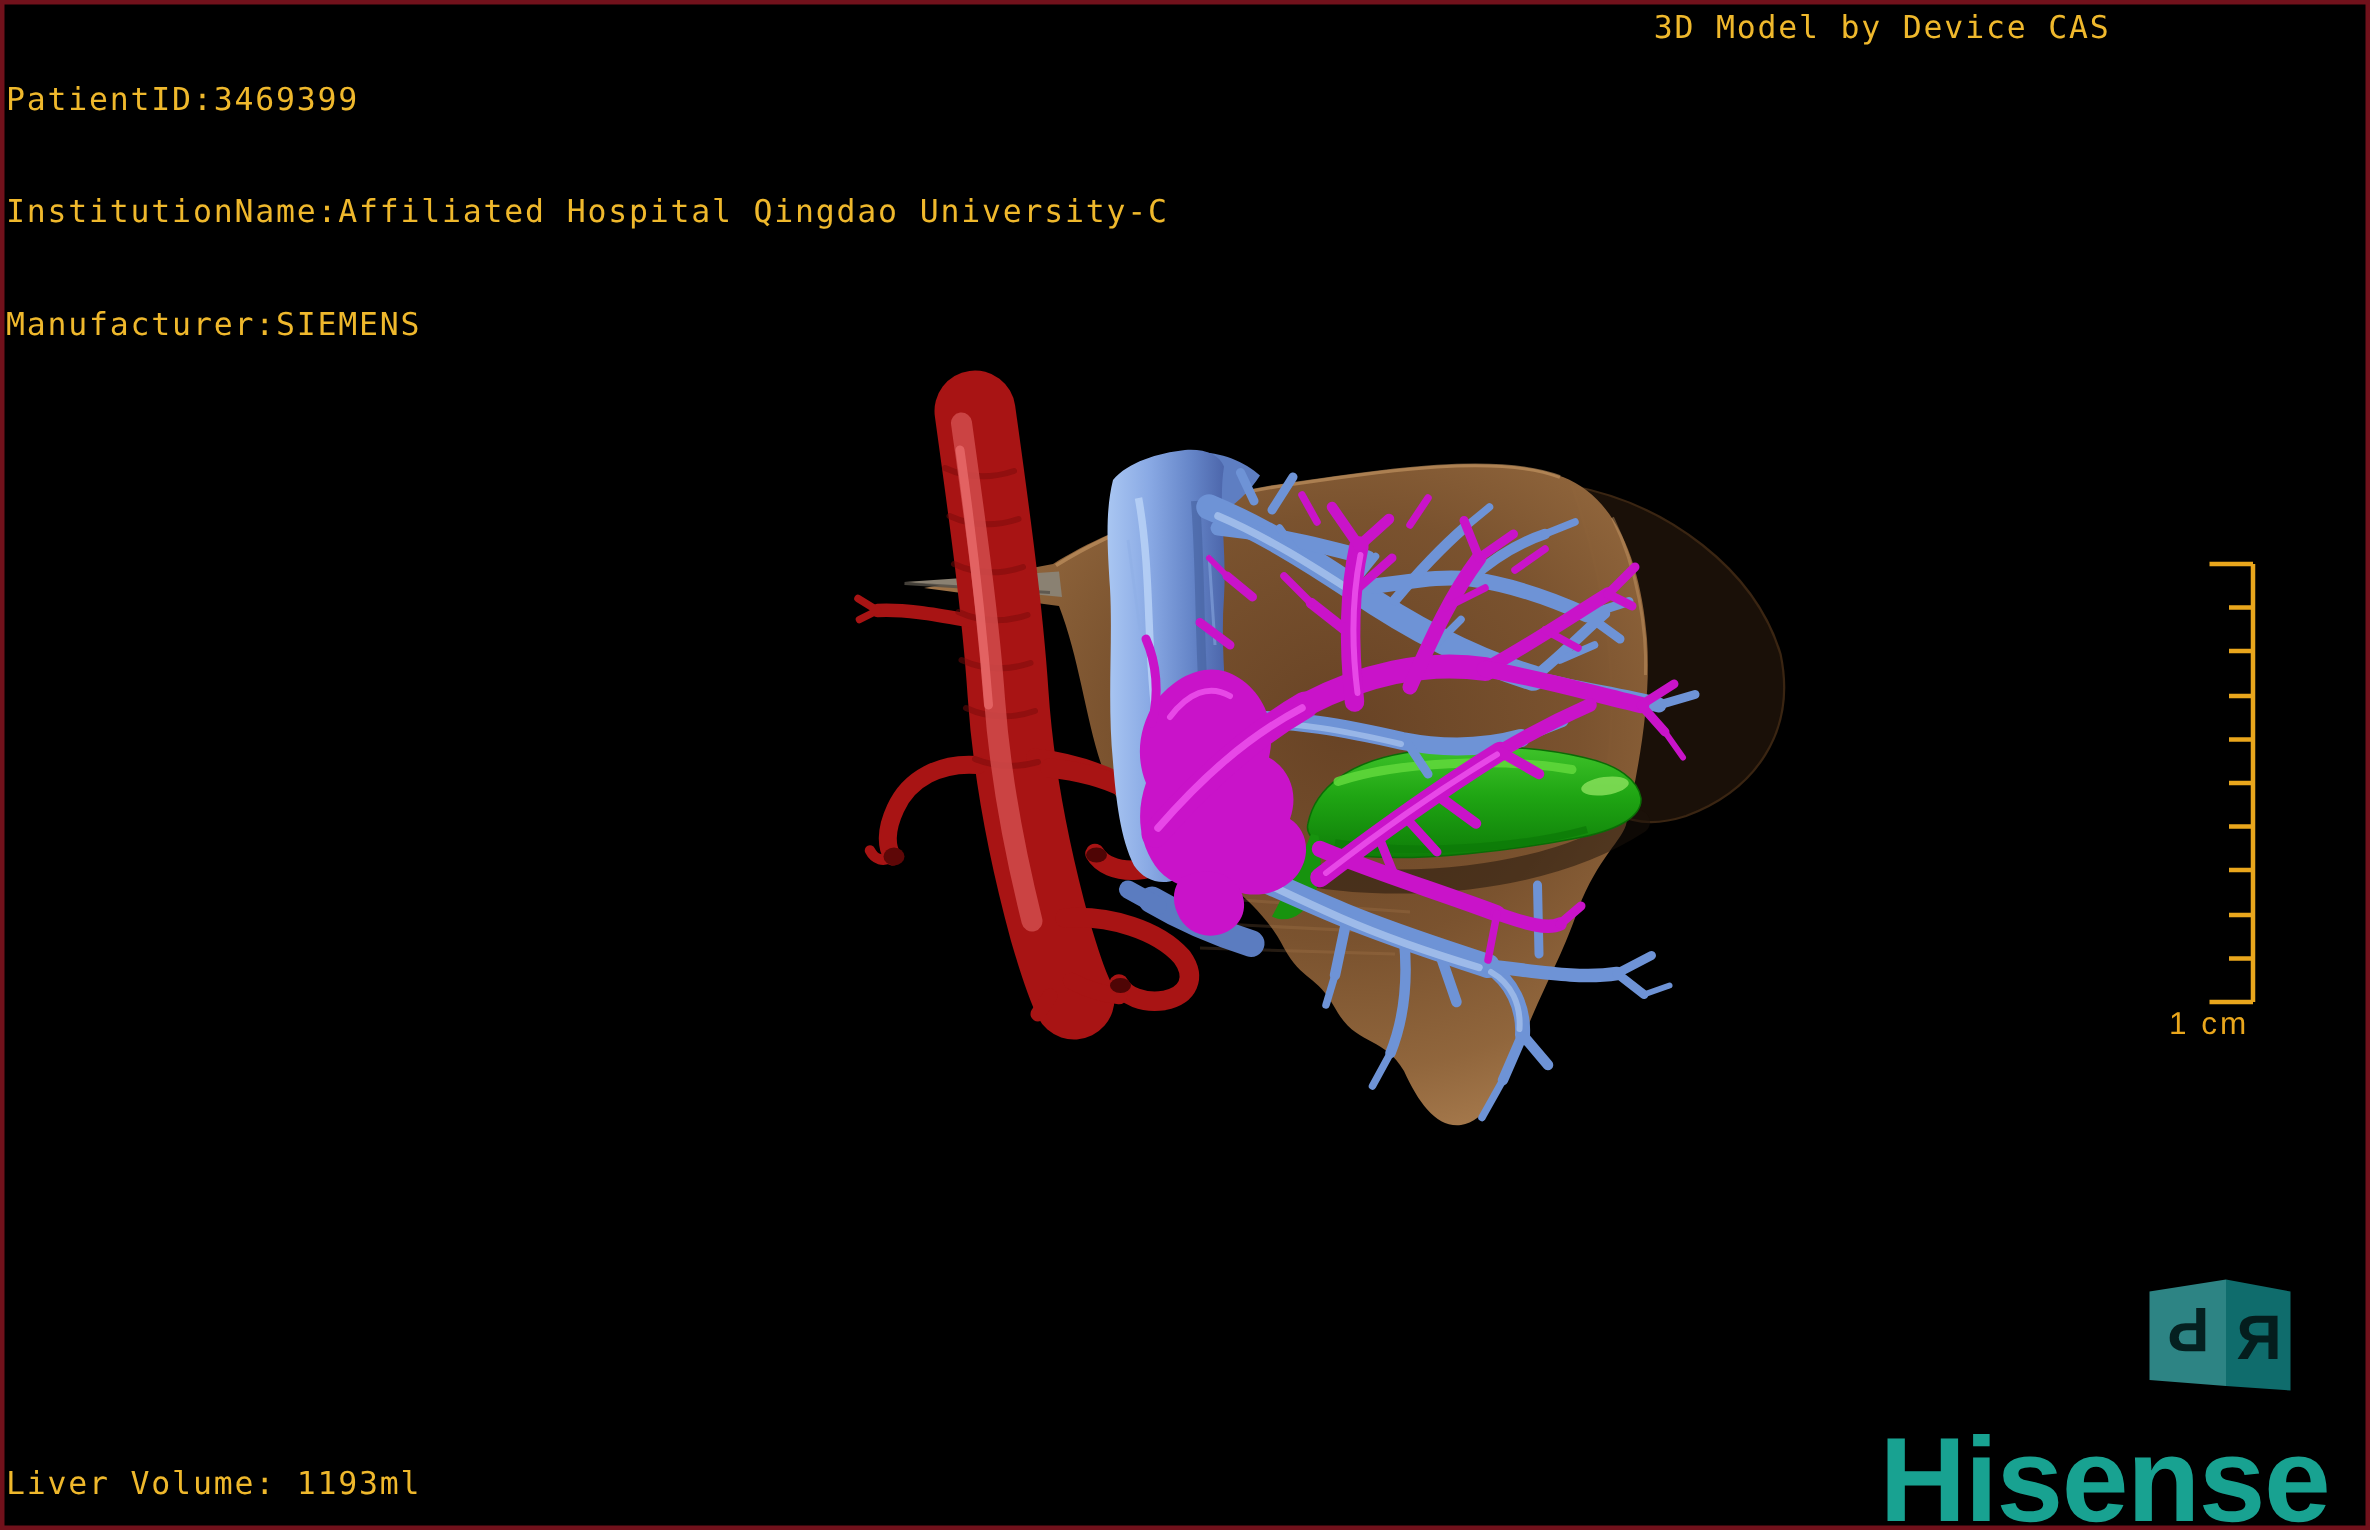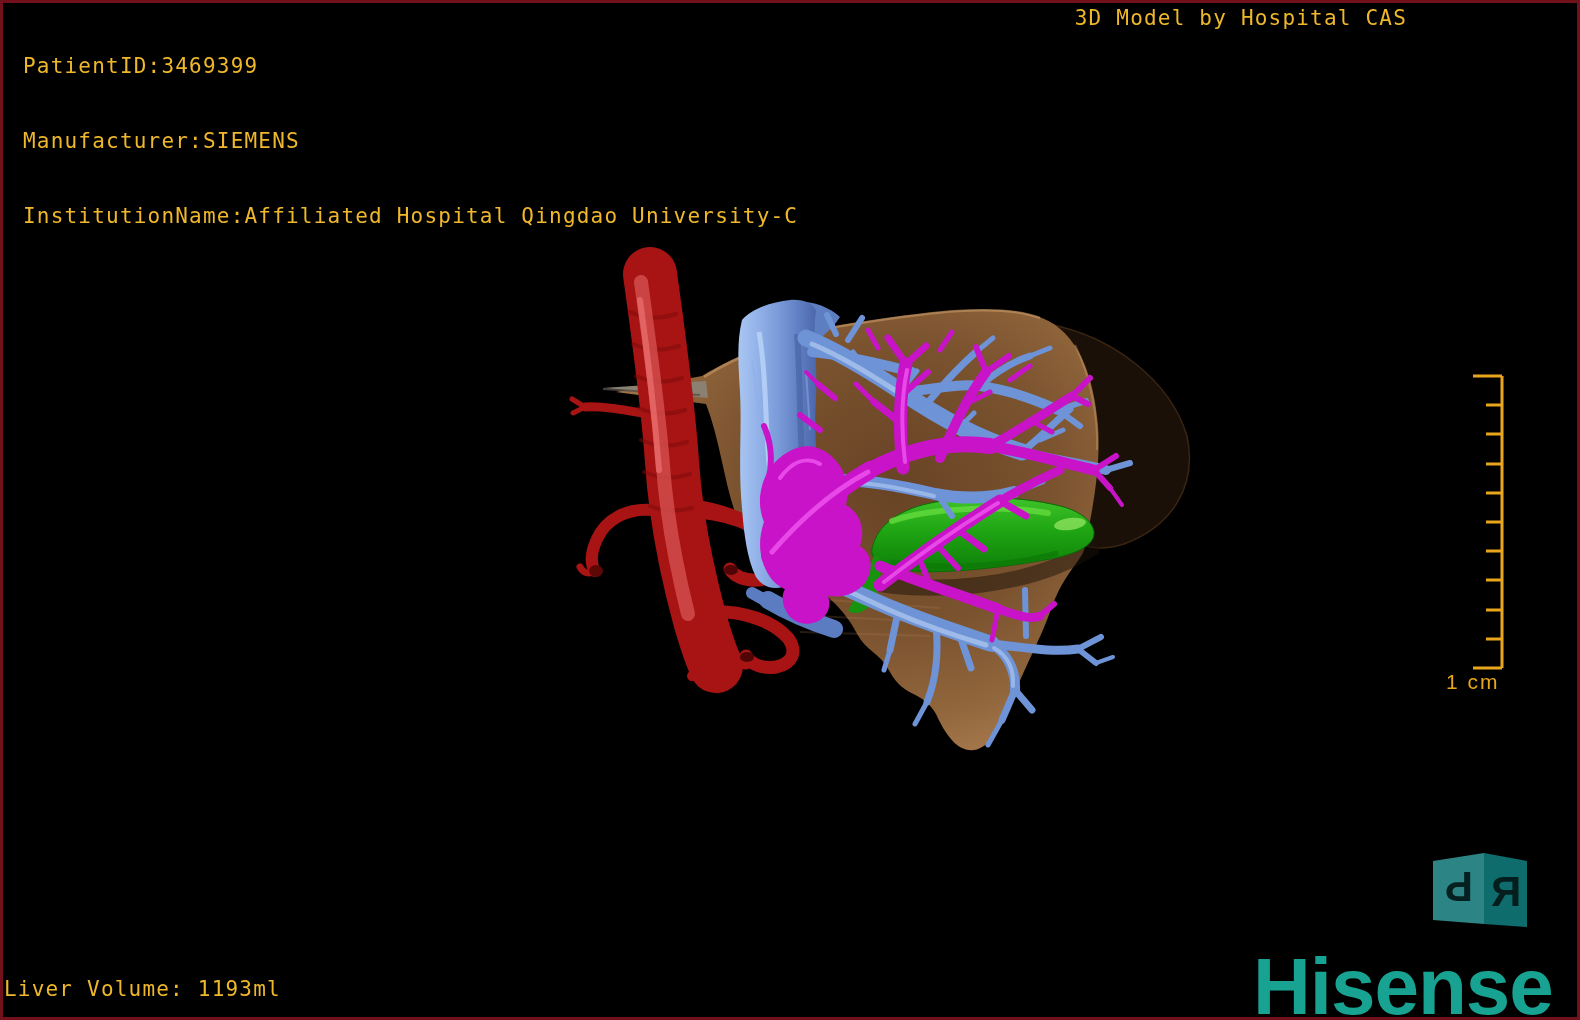--- a/index.html
+++ b/index.html
@@ -4,21 +4,21 @@
 <style>
   html,body{margin:0;padding:0;background:#000;}
   body{width:1580px;height:1020px;position:relative;overflow:hidden;
        font-family:"DejaVu Sans Mono",monospace;}
   .stage{position:absolute;inset:0;background:#000;}
   .frame{position:absolute;inset:0;border:3px solid #71111B;box-sizing:border-box;
          pointer-events:none;z-index:50;}
   svg.canvas{position:absolute;left:0;top:0;width:1580px;height:1020px;z-index:5;}
   .anno{color:#EFB82C;font-size:21px;line-height:25px;letter-spacing:1.2px;
         white-space:pre;z-index:20;position:absolute;}
-  .patient-info{left:4px;top:4px;padding-left:19px;}
+  .patient-info{left:4px;top:4px;}
   .patient-info div{height:25px;}
   .wm-title{top:6px;right:173px;text-align:right;}
   .volume-label{left:4px;top:977px;}
   .logo{position:absolute;left:1253px;top:941px;z-index:20;
         font-family:"Liberation Sans",sans-serif;font-weight:bold;
         font-size:80px;letter-spacing:-1px;color:#18A291;white-space:nowrap;}
 </style>
 </head>
 <body>
 
@@ -211,24 +211,24 @@
     <g>
       <polygon points="1433,861 1484,853 1484,924 1433,920" fill="#2D8484"></polygon>
       <polygon points="1484,853 1527,861 1527,927 1484,924" fill="#0F6C6C"></polygon>
       <text font-family="Liberation Sans, sans-serif" font-size="42" font-weight="bold" fill="#052020" text-anchor="middle" transform="translate(1459,872) rotate(180)">P</text>
       <text font-family="Liberation Sans, sans-serif" font-size="42" font-weight="bold" fill="#041d1d" text-anchor="middle" transform="translate(1506,906) scale(-1,1)">R</text>
     </g>
   </svg>
 
   <div class="anno patient-info">
     <div>PatientID:3469399</div>
+    <div>InstitutionName:Affiliated Hospital Qingdao University-C</div>
     <div>Manufacturer:SIEMENS</div>
-    <div>InstitutionName:Affiliated Hospital Qingdao University-C</div>
   </div>
 
-  <div class="anno wm-title">3D Model by Hospital CAS</div>
+  <div class="anno wm-title">3D Model by Device CAS</div>
 
   <div class="anno volume-label">Liver Volume: 1193ml</div>
 
   <div class="logo">Hisense</div>
 
   <div class="frame"></div>
 </div>
 
 </body></html>

